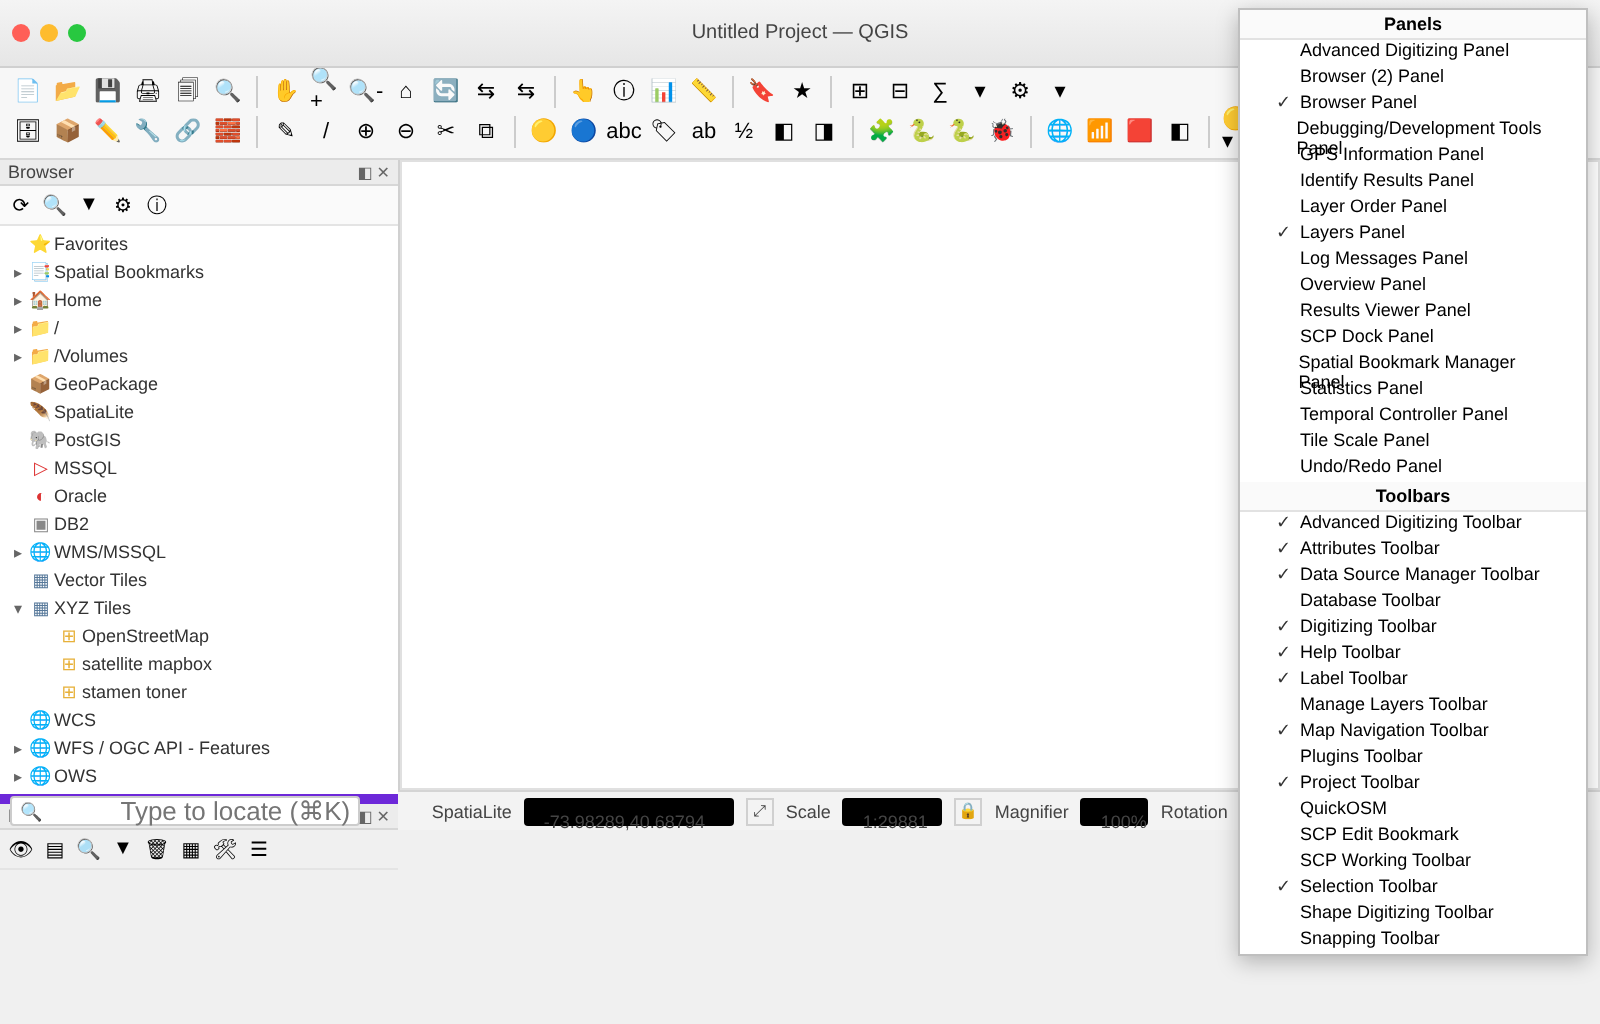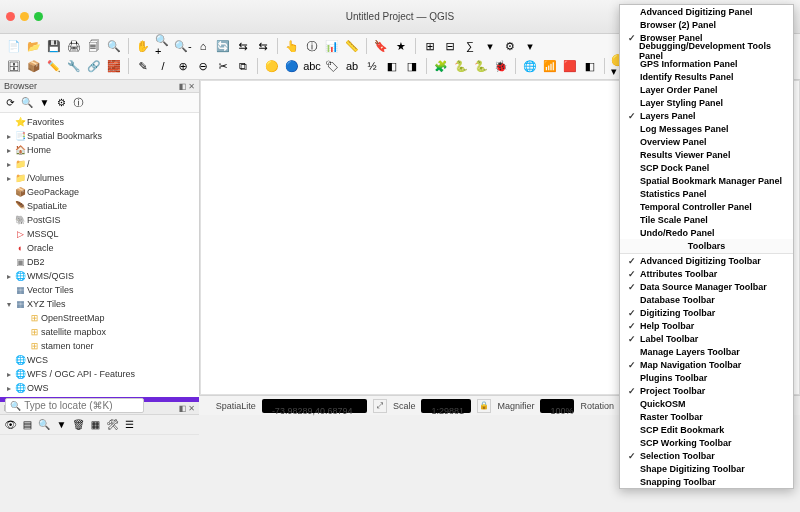--- a/index.html
+++ b/index.html
@@ -22,26 +22,26 @@
   .panel-head { display:flex; align-items:center; justify-content:space-between; background:#ececec; border-bottom:1px solid #d7d7d7; padding:1px 4px; font-size:9px; color:#444; }
   .panel-tools { display:flex; gap:2px; padding:2px 3px; border-bottom:1px solid #e4e4e4; }
   .ptool { width:15px; height:15px; display:flex; align-items:center; justify-content:center; font-size:10px; cursor:pointer; }
   .tree { flex:1; overflow:auto; font-size:9px; color:#333; padding:2px 0; background:#fff; }
   .titem { display:flex; align-items:center; height:14px; padding-left:4px; cursor:pointer; }
   .exp { width:10px; font-size:8px; color:#666; text-align:center; }
   .ticn { width:13px; text-align:center; font-size:9px; }
   .canvas { flex:1; background:#fff; border:1px solid #e0e0e0; }
   .statusbar { height:20px; background:#f3f3f3; border-top:1px solid #d4d4d4; display:flex; align-items:center; font-size:9px; color:#444; padding:0 5px; gap:6px; }
   .locator { display:flex; align-items:center; border:1px solid #ccc; background:#fff; height:15px; padding:0 4px; border-radius:2px; }
-  .locator input { border:none; outline:none; font-size:10px; width:115px; background:transparent; }
+  .locator input { border:none; outline:none; font-size:13px; width:115px; background:transparent;margin-left:36px; }
   .statusbar .spacer{flex:1;}
   .sb-input { border:7px solid #000000; background:#fff; height:14px; font-size:9px; padding:0 3px; border-radius:2px; }
   .ctx-menu { position:absolute; top:4px; right:6px; width:175px; background:#fff; border:1px solid #bfbfbf; box-shadow:0 3px 10px rgba(0,0,0,.25); font-size:9px; z-index:50; }
   .ctx-head { text-align:center; font-weight:bold; padding:2px 0; border-bottom:1px solid #e2e2e2; background:#fafafa; }
-  .ctx-item { display:flex; align-items:center; height:13px; padding:0 8px; cursor:pointer;font-weight:bold; }
+  .ctx-item { display:flex; align-items:flex-start; height:13px; padding:0 18px; cursor:pointer; }
   .ctx-item .chk { width:12px; font-size:9px; color:#333; }
   .layers-empty { flex:1; background:#fff; }
   .square { width:14px; height:14px; border:1px solid #d0d0d0; display:flex; align-items:center; justify-content:center; font-size:8px; }
   .panel-head .dock-icns { display:flex; gap:2px; font-size:8px; color:#666; }
 </style>
 </head>
 <body>
 
 <div class="titlebar">
   <div class="traffic">
@@ -313,21 +313,21 @@
             <span>Oracle</span>
           </div>
           <div class="titem" style="padding-left: 4px;">
             <span class="exp"></span>
             <span class="ticn" style="color: rgb(136, 136, 136);">▣</span>
             <span>DB2</span>
           </div>
           <div class="titem" style="padding-left: 4px;">
             <span class="exp">▸</span>
             <span class="ticn" style="color: rgb(51, 170, 136);">🌐</span>
-            <span>WMS/QGIS</span>
+            <span>WMS/MSSQL</span>
           </div>
           <div class="titem" style="padding-left: 4px;">
             <span class="exp"></span>
             <span class="ticn" style="color: rgb(85, 119, 153);">▦</span>
             <span>Vector Tiles</span>
           </div>
           <div class="titem" style="padding-left: 4px;">
             <span class="exp">▾</span>
             <span class="ticn" style="color: rgb(85, 119, 153);">▦</span>
             <span>XYZ Tiles</span>
@@ -409,20 +409,21 @@
   <label style="display:flex;align-items:center;gap:2px">
     <input type="checkbox" checked="" style="width: 10px; height: 10px;">
     <span>Render</span>
   </label>
   <span class="square" style="border:none">🌐</span>
   <span>EPSG:4326</span>
   <span class="square" style="border:none">💬</span>
 </div>
 
 <div class="ctx-menu">
+  <div class="ctx-head">Panels</div>
   <div id="ctx-panels">
       <div class="ctx-item">
         <span class="chk"></span>
         <span>Advanced Digitizing Panel</span>
       </div>
       <div class="ctx-item">
         <span class="chk"></span>
         <span>Browser (2) Panel</span>
       </div>
       <div class="ctx-item">
@@ -437,24 +438,20 @@
         <span class="chk"></span>
         <span>GPS Information Panel</span>
       </div>
       <div class="ctx-item">
         <span class="chk"></span>
         <span>Identify Results Panel</span>
       </div>
       <div class="ctx-item">
         <span class="chk"></span>
         <span>Layer Order Panel</span>
-      </div>
-      <div class="ctx-item">
-        <span class="chk"></span>
-        <span>Layer Styling Panel</span>
       </div>
       <div class="ctx-item">
         <span class="chk">✓</span>
         <span>Layers Panel</span>
       </div>
       <div class="ctx-item">
         <span class="chk"></span>
         <span>Log Messages Panel</span>
       </div>
       <div class="ctx-item">
@@ -535,24 +532,20 @@
       <div class="ctx-item">
         <span class="chk">✓</span>
         <span>Project Toolbar</span>
       </div>
       <div class="ctx-item">
         <span class="chk"></span>
         <span>QuickOSM</span>
       </div>
       <div class="ctx-item">
         <span class="chk"></span>
-        <span>Raster Toolbar</span>
-      </div>
-      <div class="ctx-item">
-        <span class="chk"></span>
         <span>SCP Edit Bookmark</span>
       </div>
       <div class="ctx-item">
         <span class="chk"></span>
         <span>SCP Working Toolbar</span>
       </div>
       <div class="ctx-item">
         <span class="chk">✓</span>
         <span>Selection Toolbar</span>
       </div>

